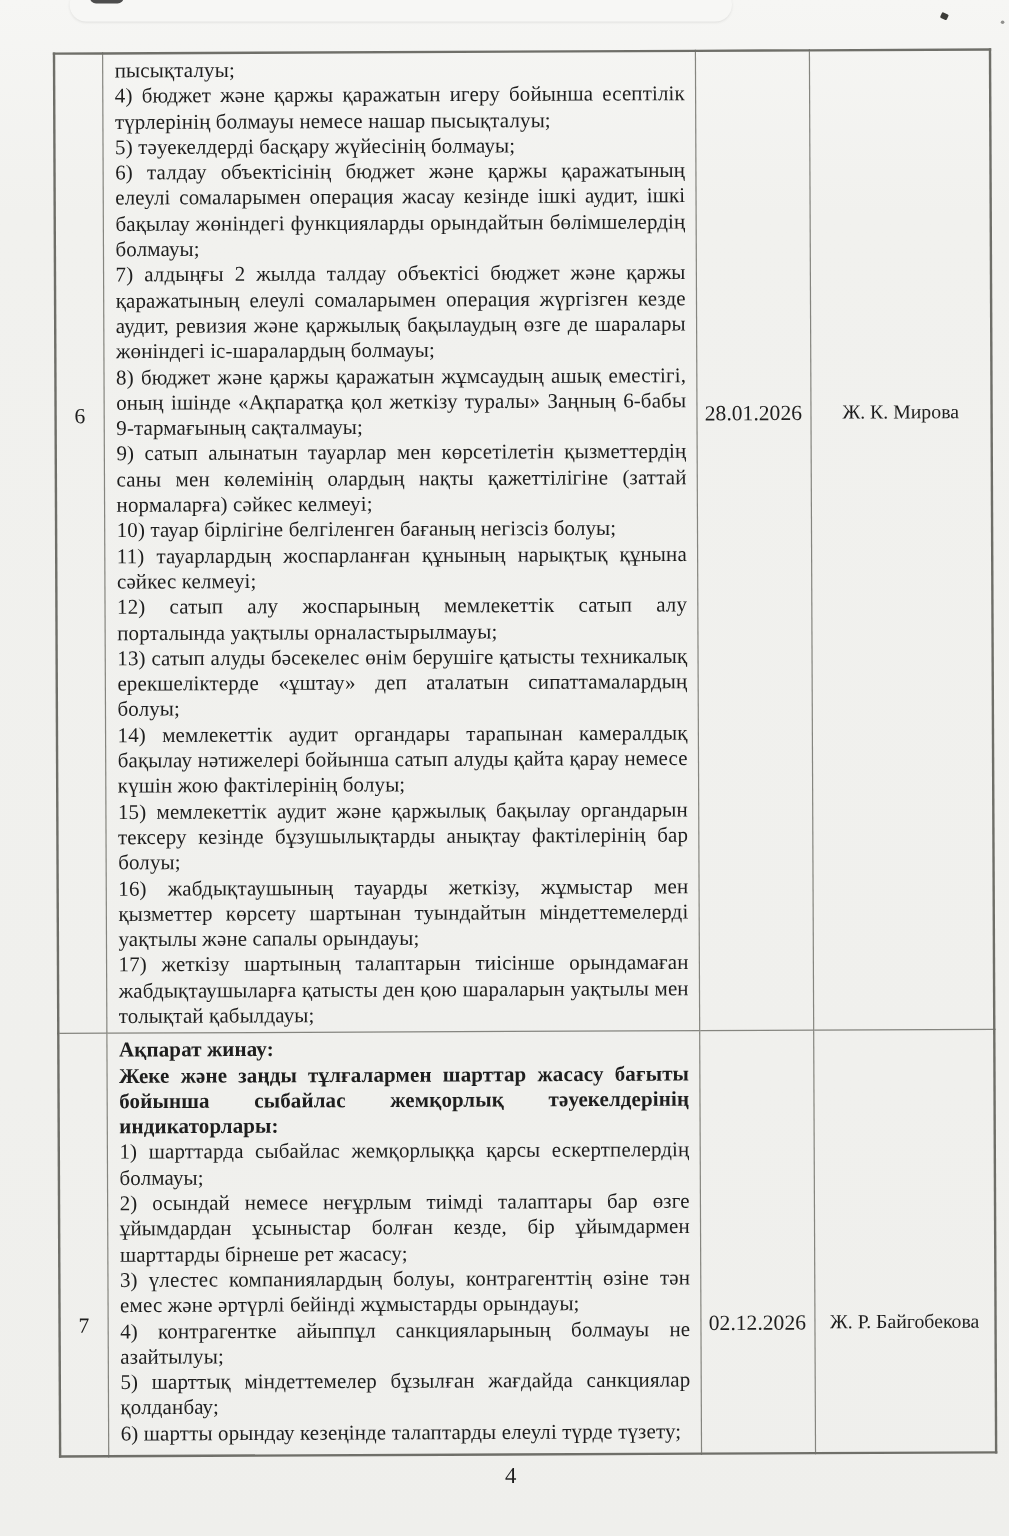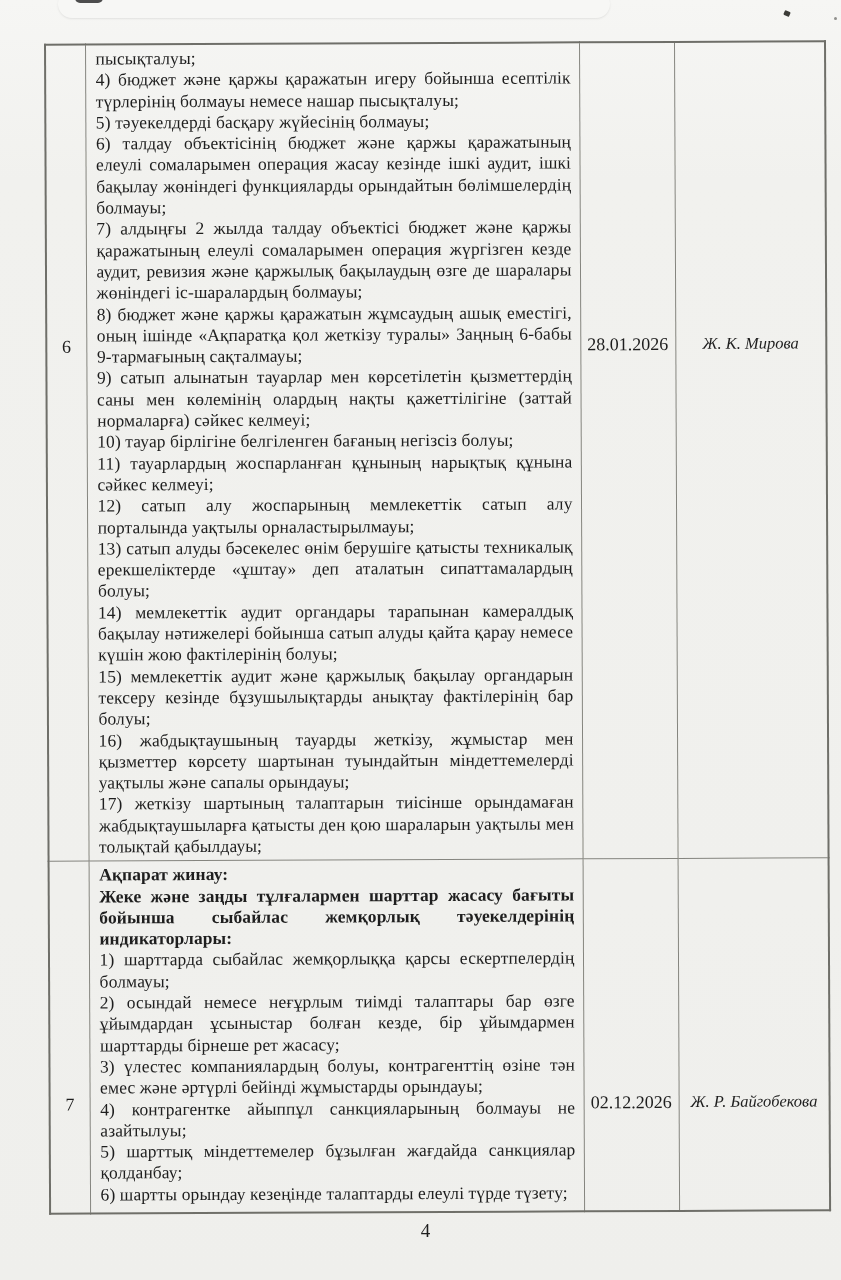--- a/index.html
+++ b/index.html
@@ -61,21 +61,21 @@
     text-align:justify;text-justify:inter-word;
     letter-spacing:.1px;
   }
   .para.bold{font-weight:bold;}
 
   .cell-side{text-align:center;}
   .side-val{display:block;font-size:18px;}
   tr.row-6 .side-val{margin-top:290px;}
   tr.row-7 .side-val{margin-top:232px;}
   .date-val,.name-val{white-space:nowrap;}
-  .name-val{font-size:16.5px;font-style:italic;}
+  .name-val{font-size:16.5px;}
 
   .page-number{
     position:absolute;left:0;top:1220px;width:841px;
     text-align:center;font-size:19px;padding-left:10px;box-sizing:border-box;
   }
 </style>
 </head>
 <body>
 
 <div class="overlay-fragment">

